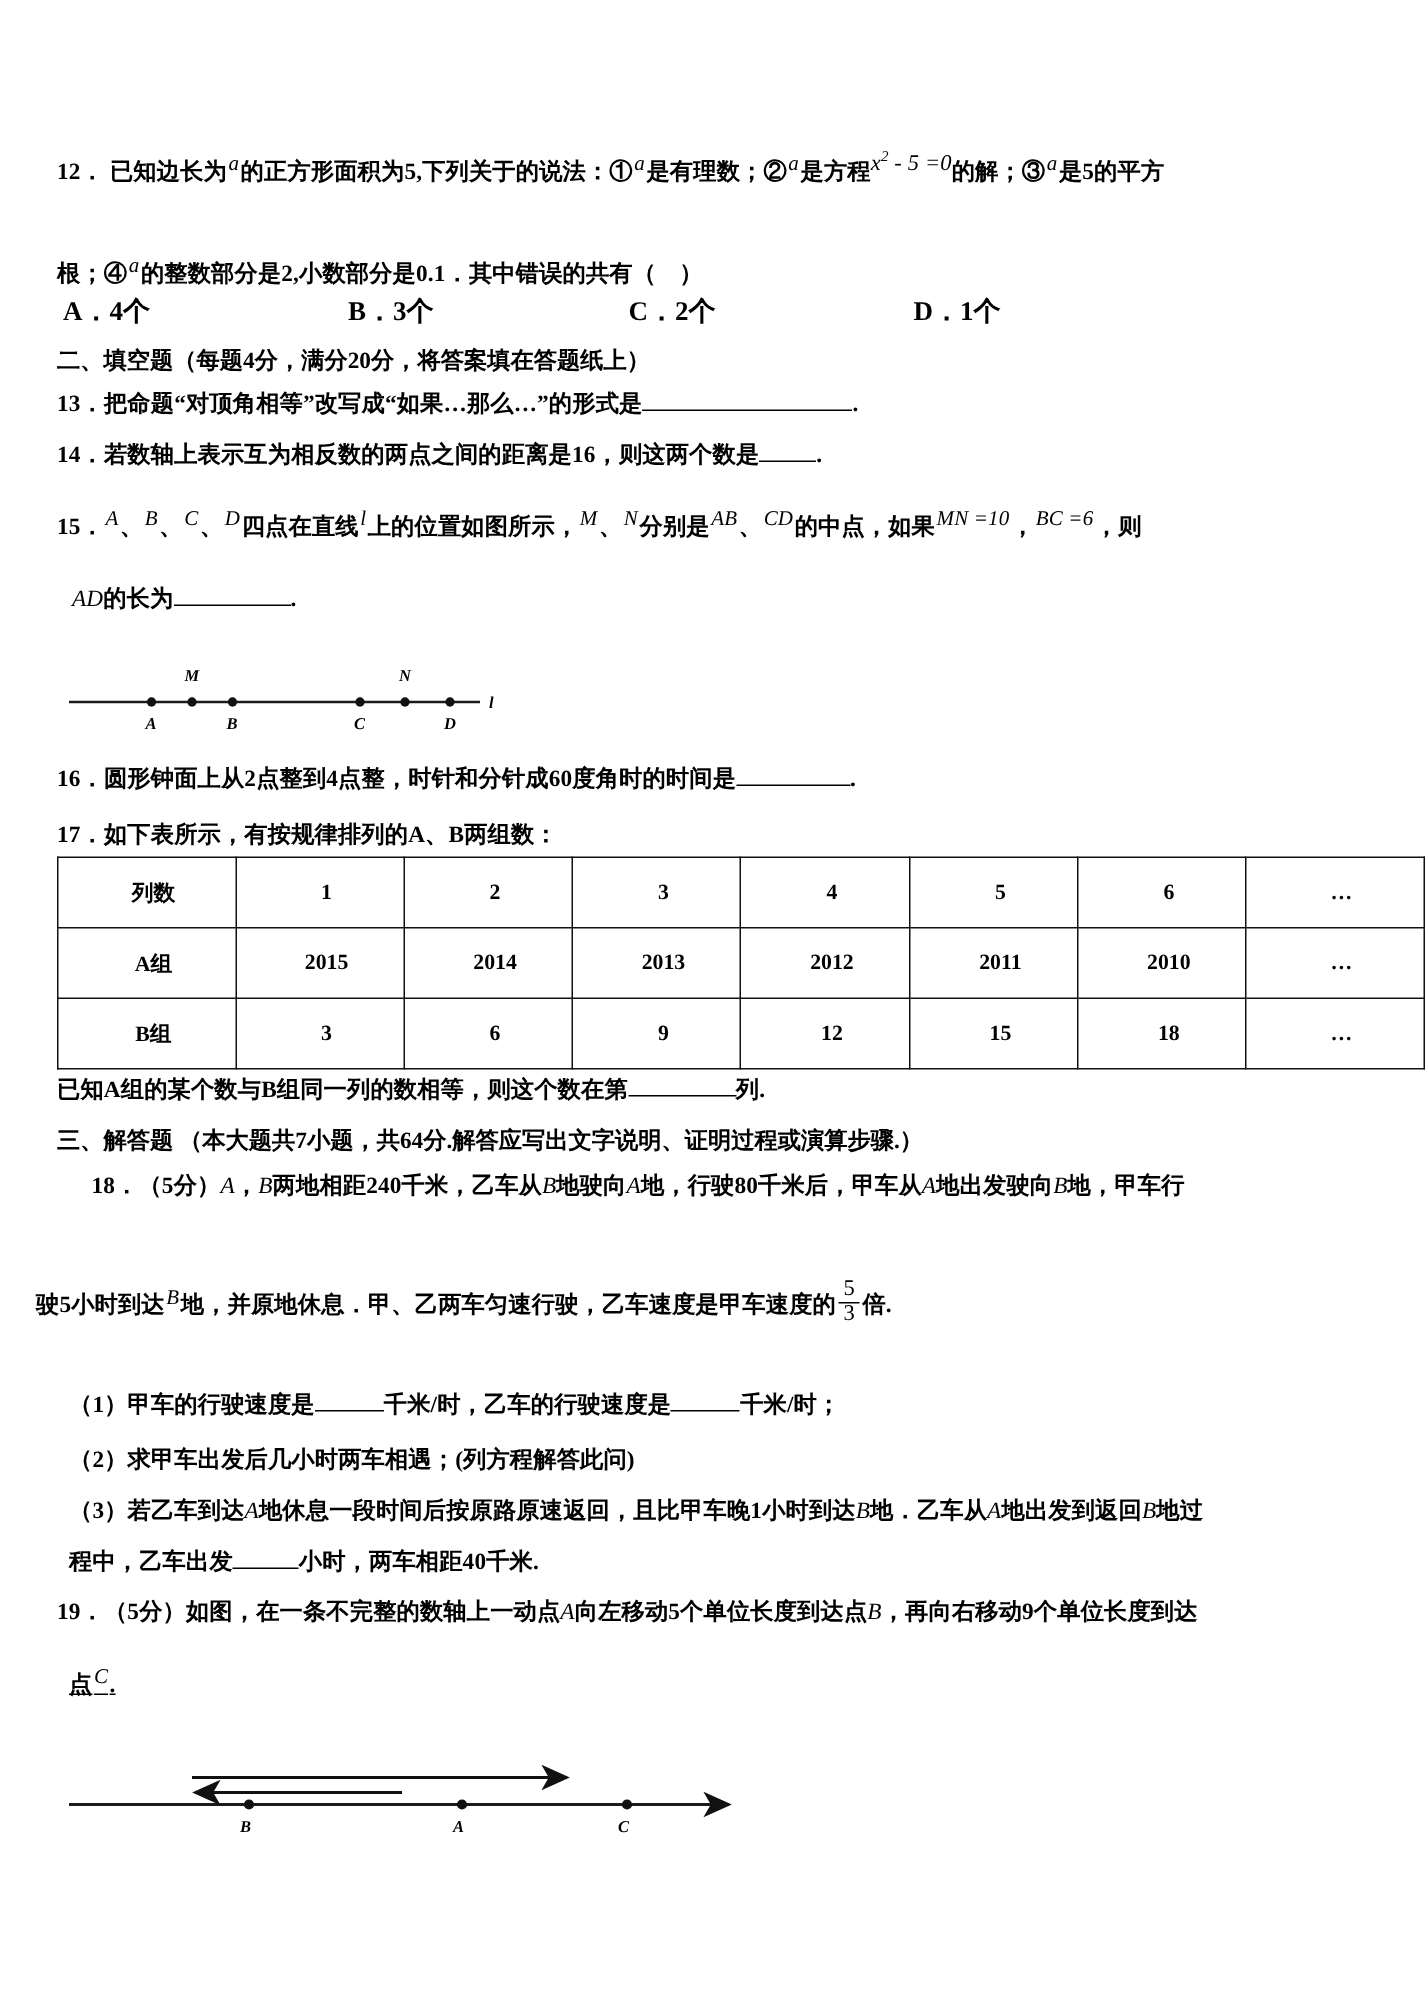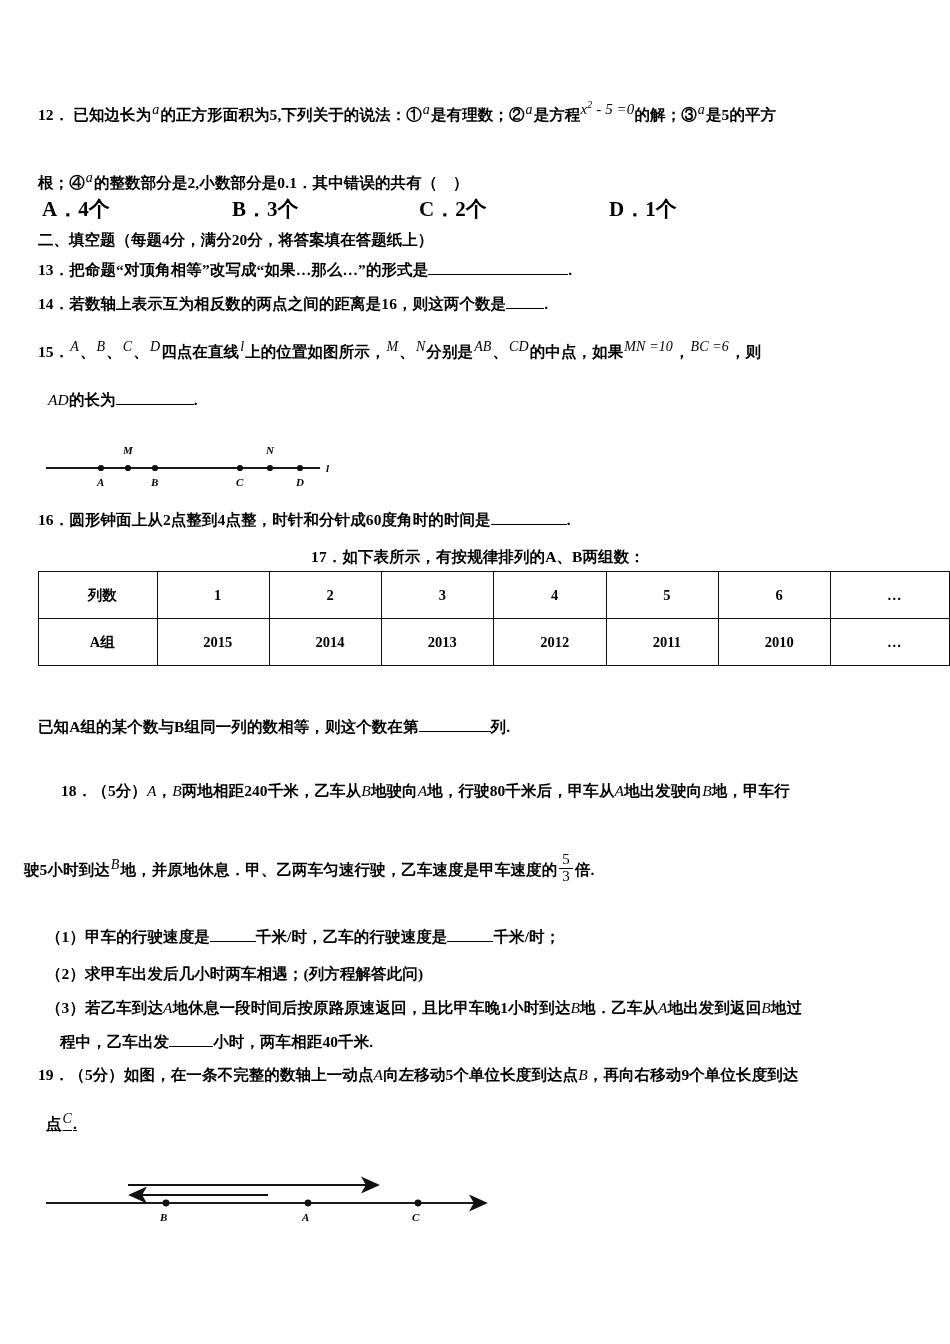--- a/index.html
+++ b/index.html
@@ -57,21 +57,21 @@
     vertical-align: super;
     line-height: 0;
   }
   .blank {
     display: inline-block;
     border-bottom: 1.2px solid #000;
     vertical-align: baseline;
   }
   .opts {
     position: absolute;
-    font-size: 21px;
+    font-size: 18px;
     font-weight: bold;
     width: 880px;
   }
   .opts span.o {
     display: inline-block;
   }
   
   .sect {
     position: absolute;
     font-size: 15.5px;
@@ -180,21 +180,21 @@
       <text class="figlabel" x="228" y="22">N</text>
       <text class="figlabel" x="258" y="54">D</text>
       <text class="figlabel" x="288" y="40">l</text>
     </svg>
   </div>
 
   <div class="q wide" style="left:38px; top:508px;">
     <span>16．</span><span>圆形钟面上从2点整到4点整，时针和分针成60度角时的时间是</span><span class="blank" style="width:76px;"></span><span>.</span>
   </div>
 
-  <div class="q wide" style="left:38px; top:545px;text-align:center;">
+  <div class="q wide" style="left:38px; top:545px;">
     <span>17．</span><span>如下表所示，有按规律排列的A、B两组数：</span>
   </div>
 
   <table class="numtab" style="left:38px; top:571px;">
     <tbody>
         <tr>
       <td class="lbl">列数</td>
       <td class="c">1</td>
       <td class="c">2</td>
       <td class="c">3</td>
@@ -206,47 +206,58 @@
     <tr>
       <td class="lbl">A组</td>
       <td class="c">2015</td>
       <td class="c">2014</td>
       <td class="c">2013</td>
       <td class="c">2012</td>
       <td class="c">2011</td>
       <td class="c">2010</td>
       <td class="last dots">…</td>
     </tr>
+    <tr>
+      <td class="lbl">B组</td>
+      <td class="c">3</td>
+      <td class="c">6</td>
+      <td class="c">9</td>
+      <td class="c">12</td>
+      <td class="c">15</td>
+      <td class="c">18</td>
+      <td class="last dots">…</td>
+    </tr>
   </tbody>
     </table>
 
   <div class="q wide" style="left:38px; top:715px;">
     <span>已知A组的某个数与B组同一列的数相等，则这个数在第</span><span class="blank" style="width:72px;"></span><span>列.</span>
   </div>
 
+  <div class="sect" style="left:38px; top:750px;">三、解答题 （本大题共7小题，共64分.解答应写出文字说明、证明过程或演算步骤.）</div>
 
   <div class="q wide" style="left:38px; top:779px;margin-left:23px;">
     <span>18．</span><span>（5分）</span><span class="it">A</span><span>，</span><span class="it">B</span><span>两地相距240千米，乙车从</span><span class="it">B</span><span>地驶向</span><span class="it">A</span><span>地，行驶80千米后，甲车从</span><span class="it">A</span><span>地出发驶向</span><span class="it">B</span><span>地，甲车行</span>
   </div>
 
   <div class="q wide" style="left:24px; top:855px;">
     <span>驶5小时到达</span><span class="sup">B</span><span>地，并原地休息．甲、乙两车匀速行驶，乙车速度是甲车速度的</span><span class="frac"><span class="num">5</span><span class="den">3</span></span><span>倍.</span>
   </div>
 
   <div class="q wide" style="left:46px; top:925px;">
     <span>（1）甲车的行驶速度是</span><span class="blank" style="width:46px;"></span><span>千米/时，乙车的行驶速度是</span><span class="blank" style="width:46px;"></span><span>千米/时；</span>
   </div>
 
   <div class="q wide" style="left:46px; top:962px;">（2）求甲车出发后几小时两车相遇；(列方程解答此问)</div>
 
   <div class="q wide" style="left:46px; top:996px;">
     <span>（3）若乙车到达</span><span class="it">A</span><span>地休息一段时间后按原路原速返回，且比甲车晚1小时到达</span><span class="it">B</span><span>地．乙车从</span><span class="it">A</span><span>地出发到返回</span><span class="it">B</span><span>地过</span>
   </div>
 
-  <div class="q wide" style="left:60px; top:1030px;">
+  <div class="q wide" style="left:46px; top:1030px;">
     <span>程中，乙车出发</span><span class="blank" style="width:44px;"></span><span>小时，两车相距40千米.</span>
   </div>
 
   <div class="q wide" style="left:38px; top:1063px;">
     <span>19．</span><span>（5分）</span><span>如图，在一条不完整的数轴上一动点</span><span class="it">A</span><span>向左移动5个单位长度到达点</span><span class="it">B</span><span>，再向右移动9个单位长度到达</span>
   </div>
 
   <div class="q" style="left:46px; top:1112px;text-decoration:underline;">
     <span>点</span><span class="sup">C</span><span>.</span>
   </div>

